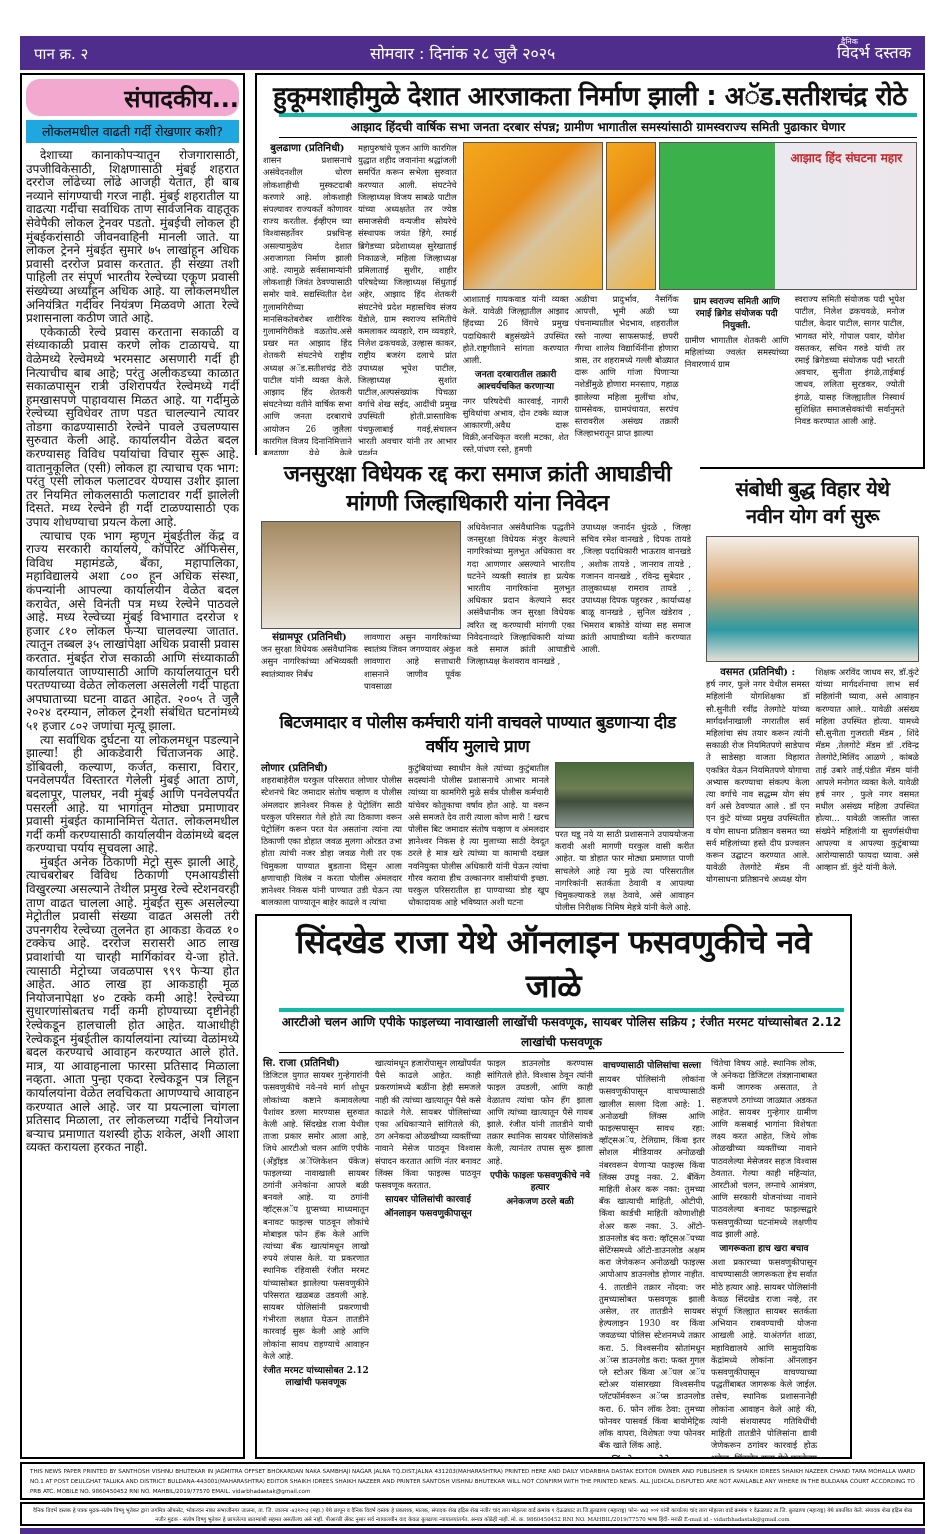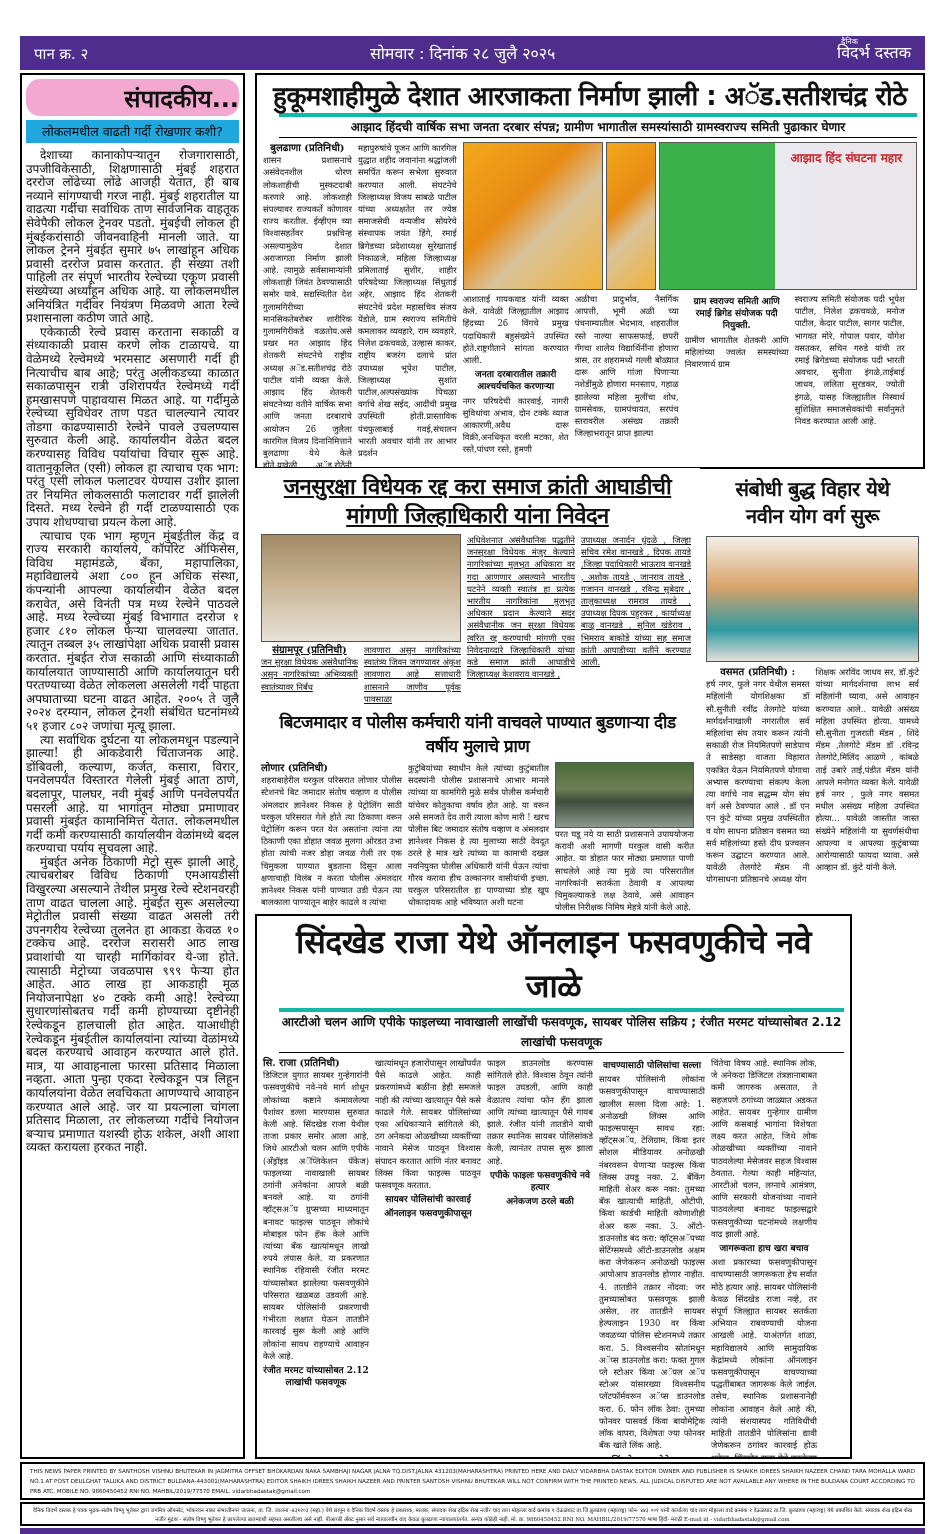--- a/index.html
+++ b/index.html
@@ -23,21 +23,21 @@
   .col { font-size: 8.4px; line-height: 12.2px; text-align: justify; }
   .dateline { font-weight: bold; font-size: 10px; text-align: center; }
   .photo { background: #999; border: 1px solid #555; }
   .ph-orange { background: linear-gradient(135deg, #f4a81d 0%, #e88b13 40%, #d9c39a 60%, #f2b33a 100%); }
   .ph-green { background: linear-gradient(90deg, #3cb04b 0%, #3cb04b 45%, #e9e9ef 45%, #ece6ea 100%); position: relative; }
   .ph-green .banner { position: absolute; top: 6px; right: 6px; left: 48%; color: #c4282e; font-size: 12px; font-weight: bold; font-family: "DejaVu Sans", sans-serif; text-align: center; }
   .ph-office { background: linear-gradient(180deg, #a38a66 0%, #c8b292 45%, #e8e2d8 100%); }
   .ph-yoga { background: linear-gradient(180deg, #f3efe8 0%, #d9a36a 40%, #2e9aa3 75%, #e6e0d9 100%); }
   .ph-pond { background: linear-gradient(180deg, #4a6a3a 0%, #6e7f55 40%, #3e4c3a 60%, #8c9990 100%); }
   .subhead { font-weight: bold; text-align: center; font-size: 9px; margin: 2px 0; }
-  .story2 { left: 255px; top: 468px; width: 445px; height: 236px; padding: 4px 6px; border: none; text-decoration: underline; }
+  .story2 { left: 255px; top: 455px; width: 445px; height: 236px; padding: 4px 6px; border: none; }
   .h2 { font-size: 22px; line-height: 29px; }
   .story3 { left: 700px; top: 472px; width: 225px; height: 440px; padding: 4px 6px; border: none; }
   .h3 { font-size: 20px; line-height: 27px; }
   .story4 { left: 255px; top: 708px; width: 445px; height: 204px; padding: 2px 6px; border: none; }
   .h4 { font-size: 17px; line-height: 24px; }
   .story5 { left: 255px; top: 914px; width: 597px; height: 545px; padding: 4px 6px; }
   .h5 { font-size: 32px; line-height: 44px; }
   .footer1 { position: absolute; left: 20px; top: 1462px; width: 905px; height: 38px; border: 2px solid #000; font-family: "DejaVu Sans", sans-serif; font-size: 5.6px; line-height: 10px; padding: 2px 8px; text-align: justify; }
   .footer2 { position: absolute; left: 20px; top: 1502px; width: 905px; height: 24px; border: 2px solid #000; font-size: 5.4px; line-height: 9px; padding: 2px 8px; text-align: center; }
   .footbar { position: absolute; left: 20px; top: 1528px; width: 905px; height: 6px; background: #4f2d8c; }

